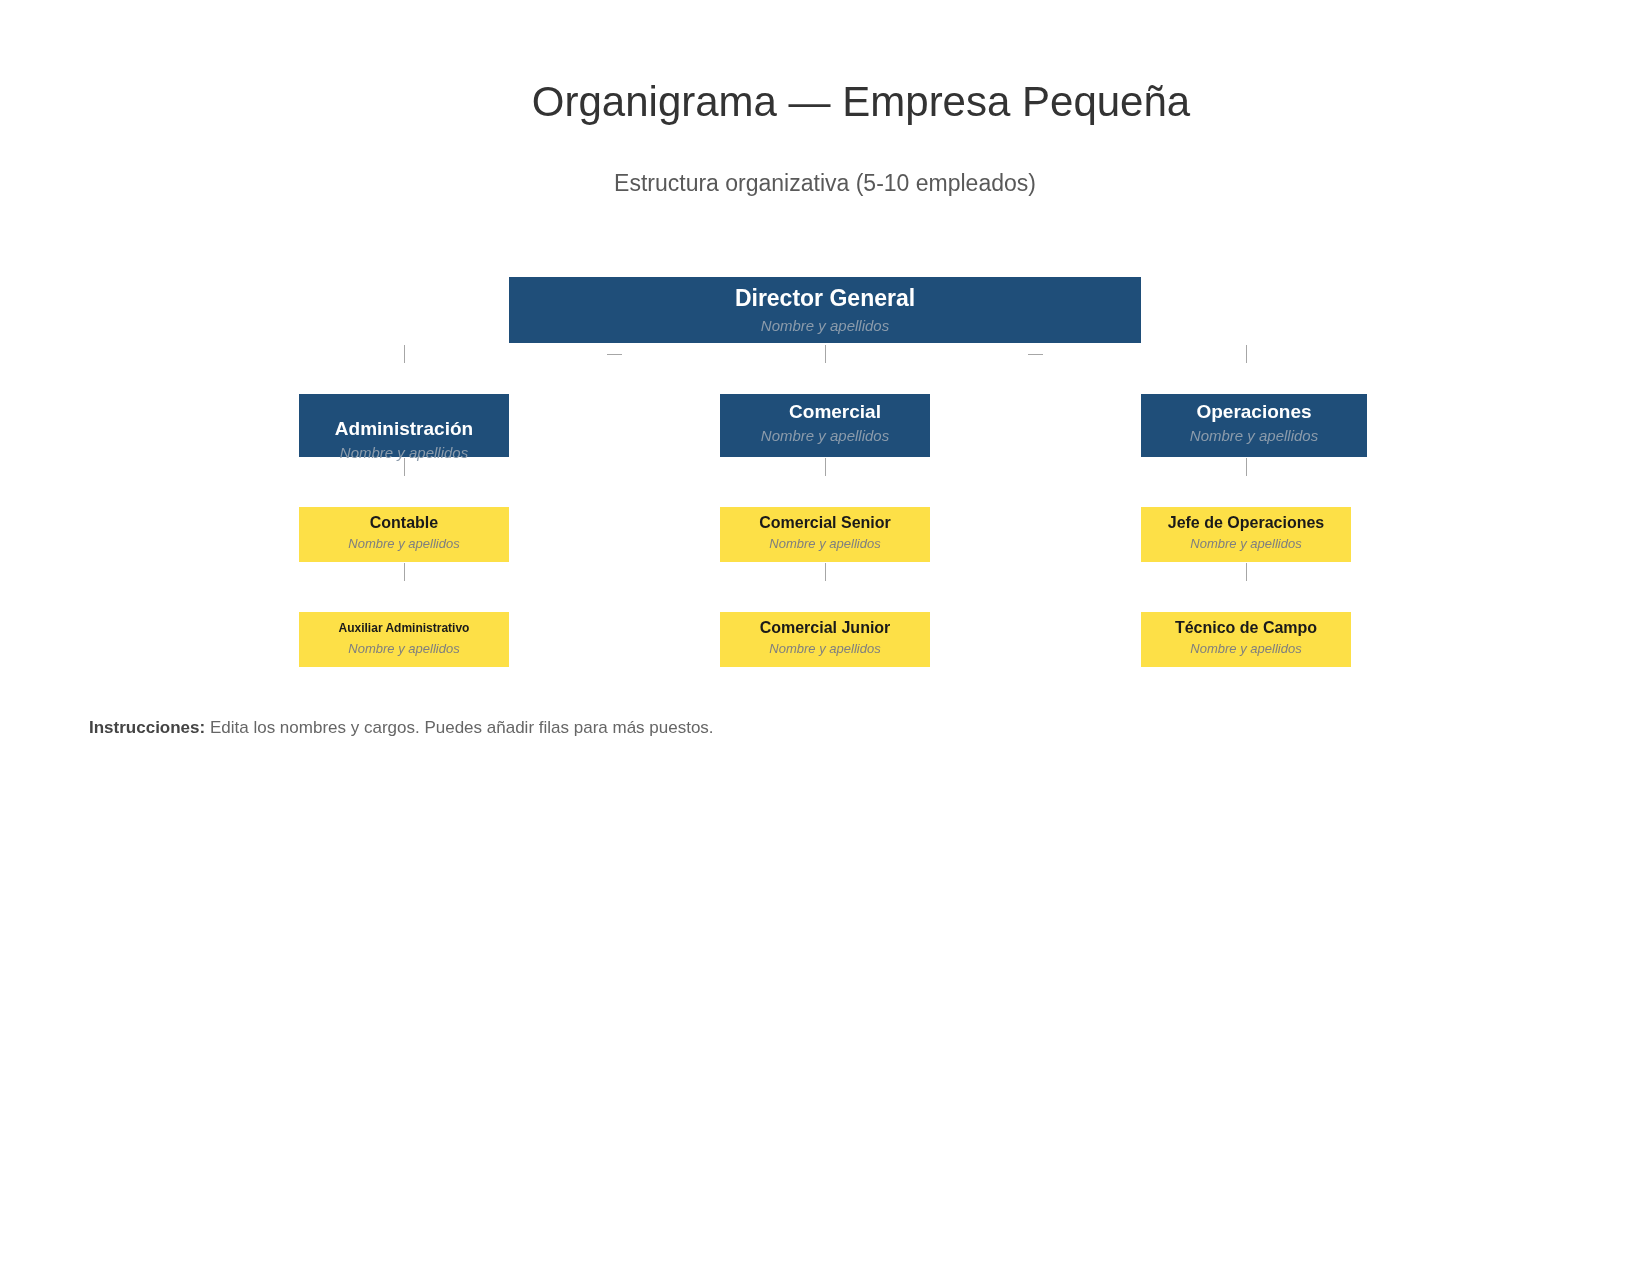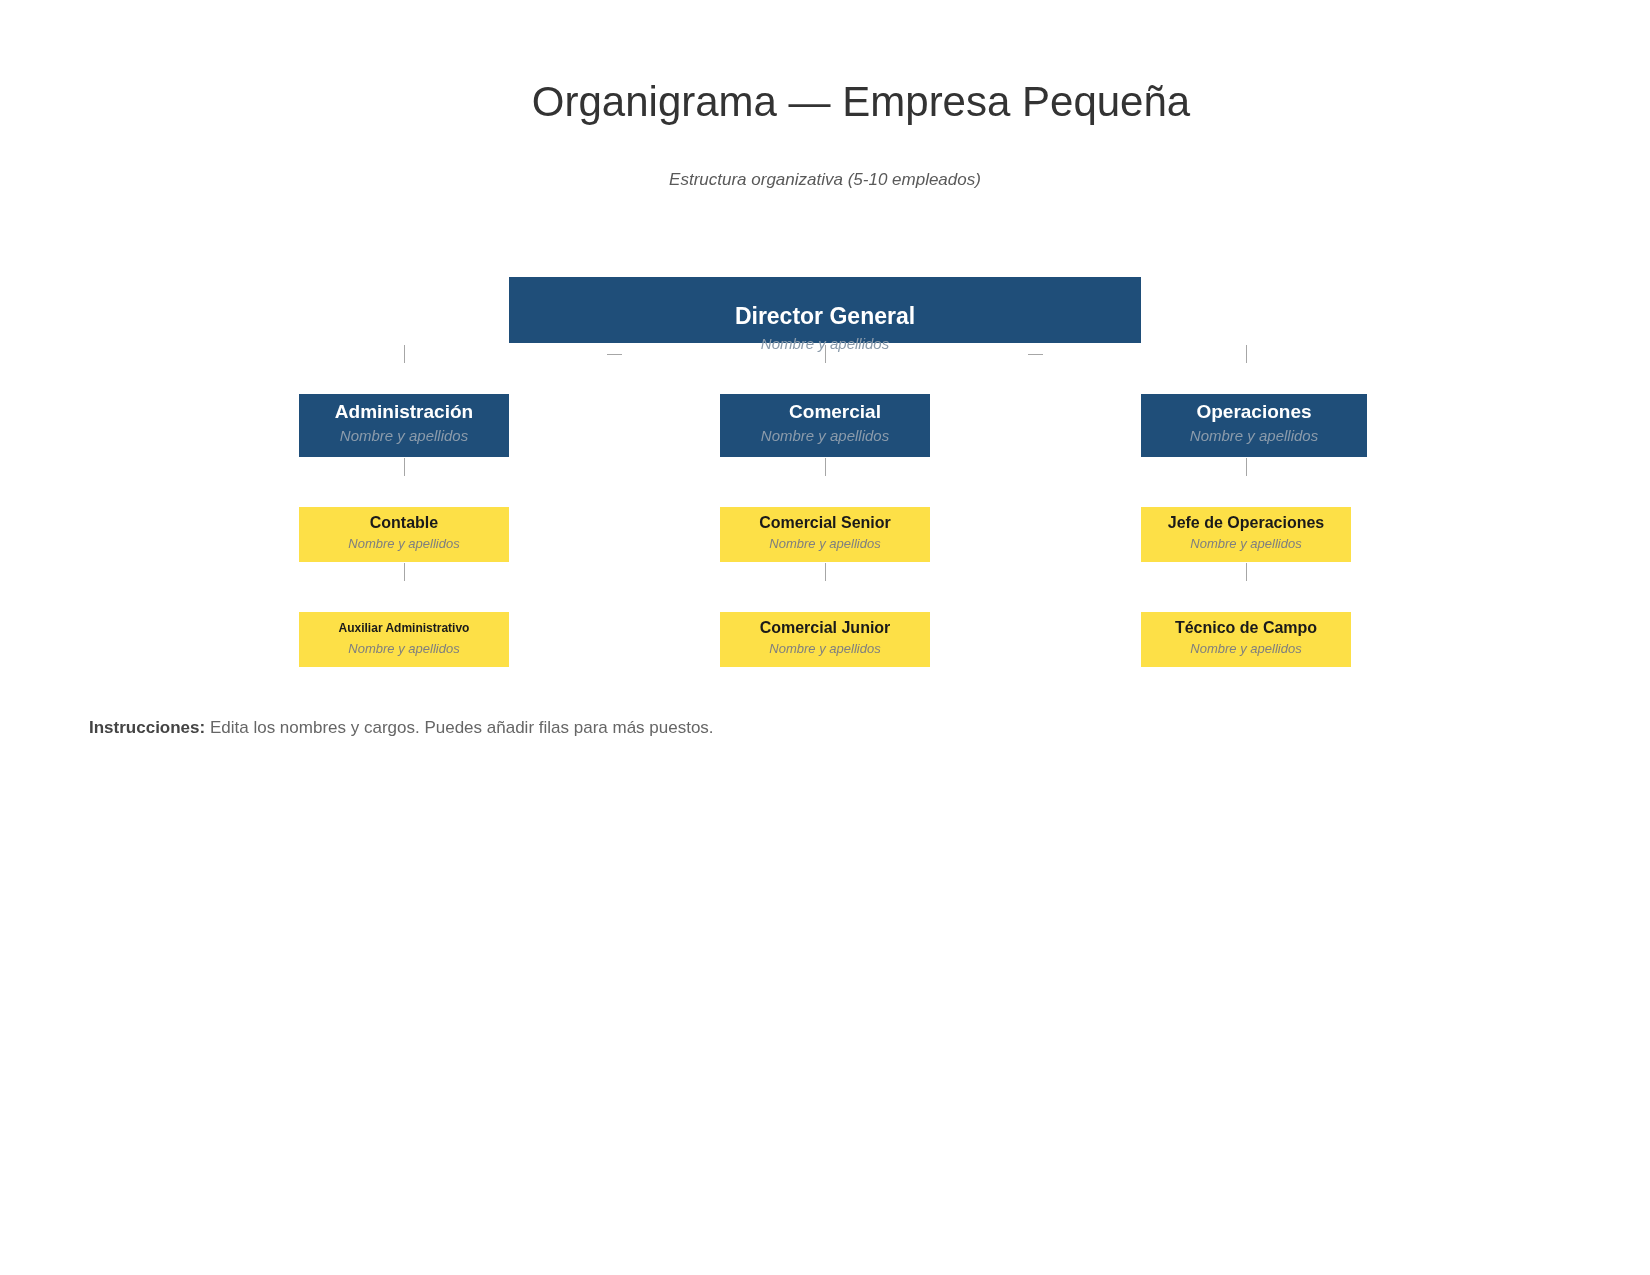--- a/index.html
+++ b/index.html
@@ -1,53 +1,53 @@
 <!DOCTYPE html>
 <html><head>
   <meta charset="utf-8">
   <style>
     html, body { margin: 0; padding: 0; background: #ffffff; }
     body { width: 1650px; height: 1275px; position: relative; overflow: hidden;
            font-family: "Liberation Sans", "DejaVu Sans", sans-serif; }
     .title { position: absolute; left: 0; width: 1650px; top: 78px; text-align: center;
              font-size: 42px; font-weight: normal; color: #333333; letter-spacing: 0px; margin-left: 36px; }
     .subtitle { position: absolute; left: 0; width: 1650px; top: 170px; text-align: center;
-                font-size: 17px; font-style: italic; color: #595959; }
+                font-size: 23px; color: #595959; }
     .box { position: absolute; box-sizing: border-box; text-align: center; }
     .box.dark { background: #1f4e79; }
     .box.light { background: #fde047; }
     .role { display: block; font-weight: bold; }
     .box.dark .role { color: #ffffff; }
     .box.light .role { color: #1a1a1a; }
     .name { display: block; font-style: italic; }
     .box.dark .name { color: #8b9bab; }
     .box.light .name { color: #7f7f7f; }
     .vline { position: absolute; width: 1px; background: #a6a6a6; }
     .dash { position: absolute; height: 1px; background: #a6a6a6; }
     .instr { position: absolute; left: 89px; top: 718px; font-size: 17px; color: #666666; }
     .instr b { color: #444444; }
   </style>
 </head>
 <body>
 
 <div class="title">Organigrama — Empresa Pequeña</div>
 <div class="subtitle">Estructura organizativa (5-10 empleados)</div>
 
-<div class="box dark" style="left:509px; top:277px; width:632px; height:66px; padding-top:24px;">
+<div class="box dark" style="left:509px; top:277px; width:632px; height:66px; padding-top:6px;">
   <span class="role" style="font-size:23px; line-height:30px;">Director General</span>
   <span class="name" style="font-size:15px; line-height:26px;">Nombre y apellidos</span>
 </div>
 
 <div class="vline" style="left:404px; top:345px; height:18px;"></div>
 <div class="dash" style="left:607px; top:354px; width:15px;"></div>
 <div class="vline" style="left:825px; top:345px; height:18px;"></div>
 <div class="dash" style="left:1028px; top:354px; width:15px;"></div>
 <div class="vline" style="left:1246px; top:345px; height:18px;"></div>
 
-<div class="box dark" style="left:299px; top:394px; width:210px; height:63px; padding-top:5px;">
+<div class="box dark" style="left:299px; top:394px; width:210px; height:63px; padding-top:22px;">
   <span class="role" style="font-size:19px; line-height:26px;">Administración</span>
   <span class="name" style="font-size:15px; line-height:22px;">Nombre y apellidos</span>
 </div>
 <div class="box dark" style="left:720px; top:394px; width:210px; height:63px; padding-top:5px;">
   <span class="role" style="font-size:19px; line-height:26px;margin-left:20px;">Comercial</span>
   <span class="name" style="font-size:15px; line-height:22px;">Nombre y apellidos</span>
 </div>
 <div class="box dark" style="left:1141px; top:394px; width:226px; height:63px; padding-top:5px;">
   <span class="role" style="font-size:19px; line-height:26px;">Operaciones</span>
   <span class="name" style="font-size:15px; line-height:22px;">Nombre y apellidos</span>

